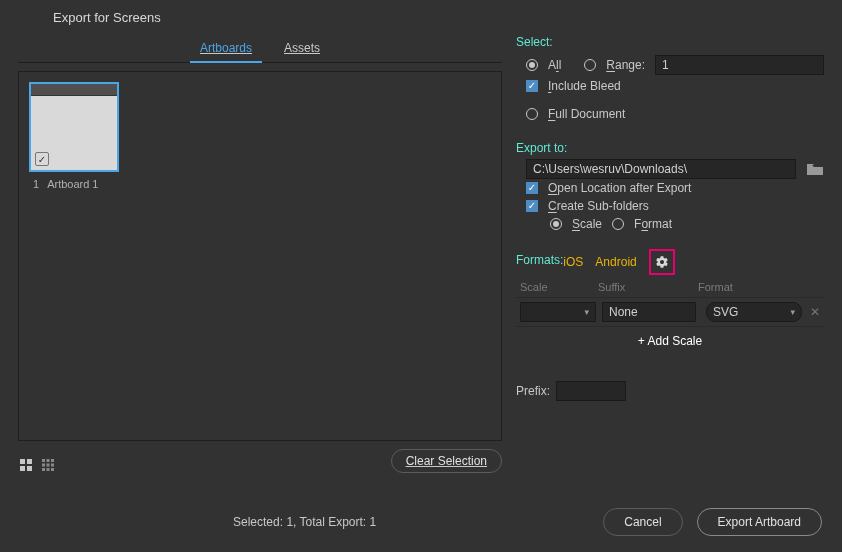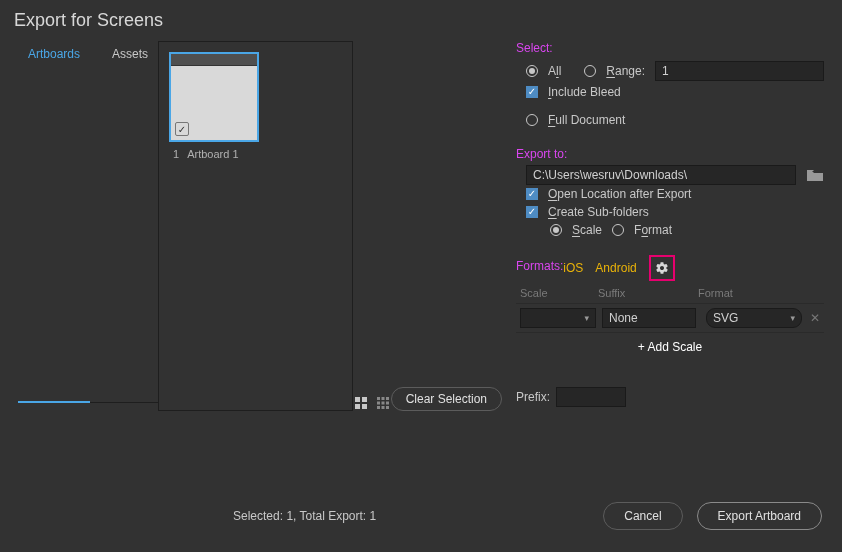--- a/index.html
+++ b/index.html
@@ -1,34 +1,34 @@
 <!DOCTYPE html>
 <html><head>
 <meta charset="utf-8">
 <style>
   * { box-sizing: border-box; margin: 0; padding: 0; font-family: -apple-system, "Segoe UI", Arial, sans-serif; }
   body { background: #323232; color: #c8c8c8; font-size: 12px; width: 842px; height: 552px; position: relative; }
-  .titlebar { padding: 10px 14px; color: #d8d8d8; font-size: 18px; }
+  .titlebar { padding: 10px 14px; color: #d8d8d8; font-size: 13px; margin-left: 39px; }
   .content { display: flex; padding: 0 18px; gap: 14px; }
-  .left-panel { flex: 1; display: flex; flex-direction: row; }
+  .left-panel { flex: 1; display: flex; flex-direction: column; text-decoration: underline; }
   .tabs { display: flex; justify-content: center; gap: 12px; border-bottom: 1px solid #1e1e1e; margin-bottom: 8px; }
   .tab { padding: 6px 10px; cursor: pointer; color: #c8c8c8; border-bottom: 2px solid transparent; margin-bottom: -1px; }
   .tab.active { color: #4aa6e6; border-bottom-color: #4aa6e6; }
   .artboard-area { flex: 1; min-height: 370px; background: #323232; border: 1px solid #1e1e1e; padding: 10px; }
   .artboard { width: 90px; display: inline-block; }
   .thumb { width: 90px; height: 90px; background: #d9d9d9; border: 2px solid #4aa6e6; position: relative; }
   .thumb-top { height: 12px; background: #4f4f4f; border-bottom: 1px solid #333; }
   .thumb-check { position: absolute; bottom: 4px; left: 4px; width: 14px; height: 14px; border: 1px solid #777; background: #d9d9d9; display: flex; align-items: center; justify-content: center; font-size: 10px; color: #333; border-radius: 2px; }
   .thumb-label { display: flex; gap: 8px; margin-top: 6px; font-size: 11px; color: #b0b0b0; padding-left: 4px; }
   .left-bottom { display: flex; align-items: flex-end; justify-content: space-between; margin-top: 8px; }
   .view-icons { display: flex; gap: 6px; }
   .vicon { width: 16px; height: 16px; display: flex; align-items: center; justify-content: center; color: #c8c8c8; }
   .btn { background: #323232; border: 1px solid #5c5c5c; border-radius: 12px; padding: 4px 14px; color: #e0e0e0; cursor: pointer; font-size: 12px; }
   .right-panel { width: 308px; display: flex; flex-direction: column; gap: 10px; }
-  .section-label { color: #d946ef; margin-bottom: 4px; }
+  .section-label { color: #5eead4; margin-bottom: 4px; }
   .row { display: flex; align-items: center; gap: 10px; padding: 2px 0 2px 10px; }
   .radio { width: 12px; height: 12px; border-radius: 50%; border: 1.5px solid #c8c8c8; display: inline-flex; align-items: center; justify-content: center; flex: 0 0 auto; }
   .radio.sel::after { content: ""; width: 6px; height: 6px; border-radius: 50%; background: #c8c8c8; }
   .chk { width: 12px; height: 12px; border: 1px solid #c8c8c8; display: inline-flex; align-items: center; justify-content: center; flex: 0 0 auto; font-size: 10px; line-height: 1; }
   .chk.sel { background: #4e8cc4; border-color: #4e8cc4; color: #fff; }
   .underline { text-decoration: underline; text-underline-offset: 2px; }
   .textin { background: #262626; border: 1px solid #1a1a1a; color: #d0d0d0; padding: 3px 6px; height: 20px; font-size: 12px; }
   .range-row .textin { flex: 1; }
   .path-row { display: flex; gap: 10px; align-items: center; }
   .fmt-header { display: flex; align-items: center; justify-content: flex-start; margin-top: 6px; }
@@ -41,21 +41,21 @@
   .c-format { flex: 1; }
   .fmt-row { display: flex; align-items: center; padding: 4px 0; gap: 4px; }
   .dd { background: #262626; border: 1px solid #1a1a1a; color: #d0d0d0; height: 20px; display: flex; align-items: center; justify-content: space-between; padding: 0 6px; font-size: 12px; }
   .dd .arrow { font-size: 9px; color: #999; }
   .fmt-row .c-scale .dd { width: 76px; }
   .fmt-row .c-suffix .dd { width: 94px; }
   .fmt-row .c-format .dd { width: 96px; border-radius: 9px; }
   .x { color: #777; padding: 0 4px; }
   .add-scale { text-align: center; padding: 7px 0; color: #ffffff; border-top: 1px solid #2a2a2a; cursor: pointer; }
   .prefix-row { display: flex; align-items: center; gap: 6px; margin-top: 16px; }
-  .footer { position: absolute; bottom: 22px; left: 0; right: 0; display: flex; align-items: center; justify-content: flex-end; gap: 14px; padding: 0 20px; }
+  .footer { position: absolute; bottom: 16px; left: 0; right: 0; display: flex; align-items: center; justify-content: flex-end; gap: 14px; padding: 0 20px; }
   .footer .status { flex: 1; text-align: center; color: #c8c8c8; }
   .btn.pill { border-radius: 14px; padding: 6px 20px; }
   .btn.primary { border-color: #8a8a8a; }
   svg { display: block; }
 </style>
 </head>
 <body>
 
 <div class="titlebar">Export for Screens</div>
 

